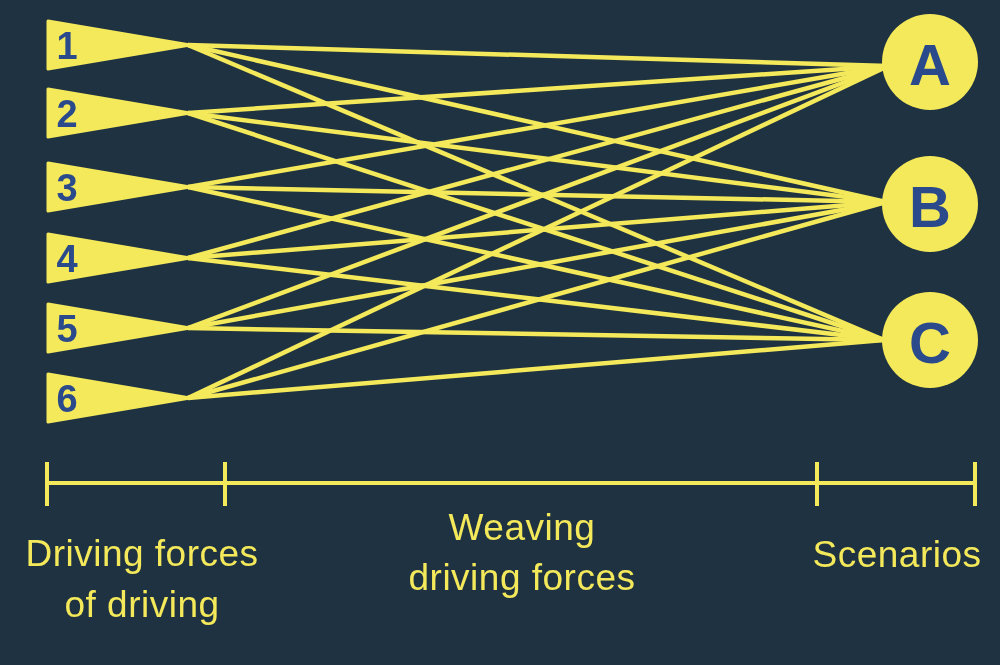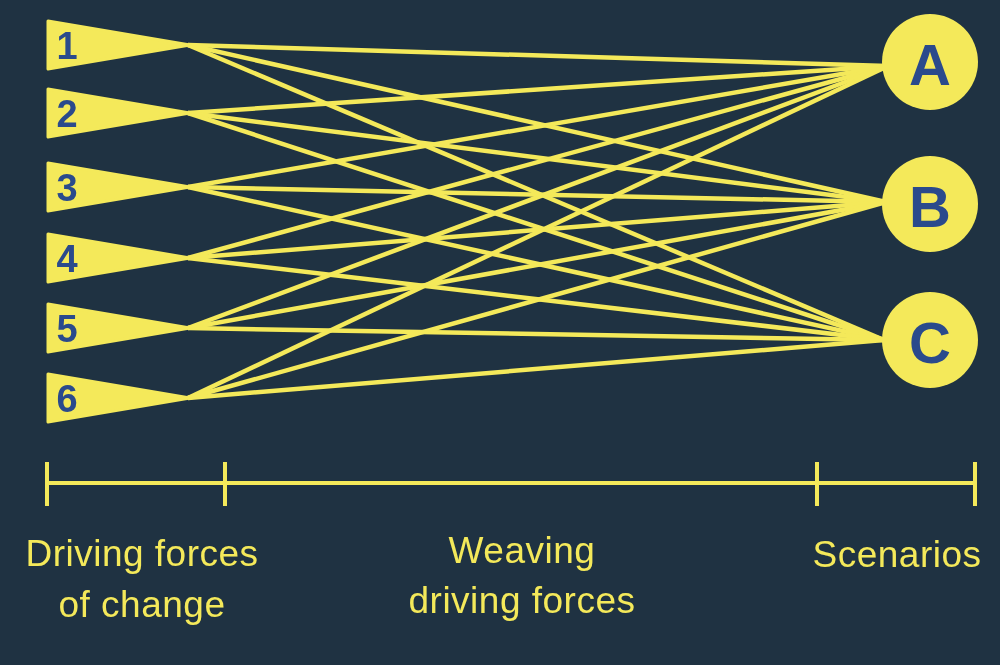--- a/index.html
+++ b/index.html
@@ -43,21 +43,21 @@
     position: absolute;
     transform: translateX(-50%);
     text-align: center;
     color: var(--accent);
     font-size: 37px;
     line-height: 51px;
     white-space: nowrap;
     letter-spacing: 0.5px;
   }
   .caption-driving   { left: 142px; top: 528px; }
-  .caption-weaving   { left: 522px; top: 526px; line-height: 50px; }
+  .caption-weaving   { left: 522px; top: 503px; line-height: 50px; }
   .caption-scenarios { left: 897px; top: 529px; }
 </style>
 </head>
 <body>
 
 <div class="stage">
 
   <svg width="1000" height="665" viewBox="0 0 1000 665">
 
     <g id="edges-layer">
@@ -109,21 +109,21 @@
       <line class="axis-stroke" x1="47" y1="483" x2="975" y2="483"></line>
       <line class="axis-stroke" x1="47" y1="462" x2="47" y2="506"></line>
       <line class="axis-stroke" x1="225" y1="462" x2="225" y2="506"></line>
       <line class="axis-stroke" x1="817" y1="462" x2="817" y2="506"></line>
       <line class="axis-stroke" x1="975" y1="462" x2="975" y2="506"></line>
     </g>
   </svg>
 
   <div class="caption caption-driving">
     <div>Driving forces</div>
-    <div>of change</div>
+    <div>of driving</div>
   </div>
 
   <div class="caption caption-weaving">
     <div>Weaving</div>
     <div>driving forces</div>
   </div>
 
   <div class="caption caption-scenarios">
     <div>Scenarios</div>
   </div>

